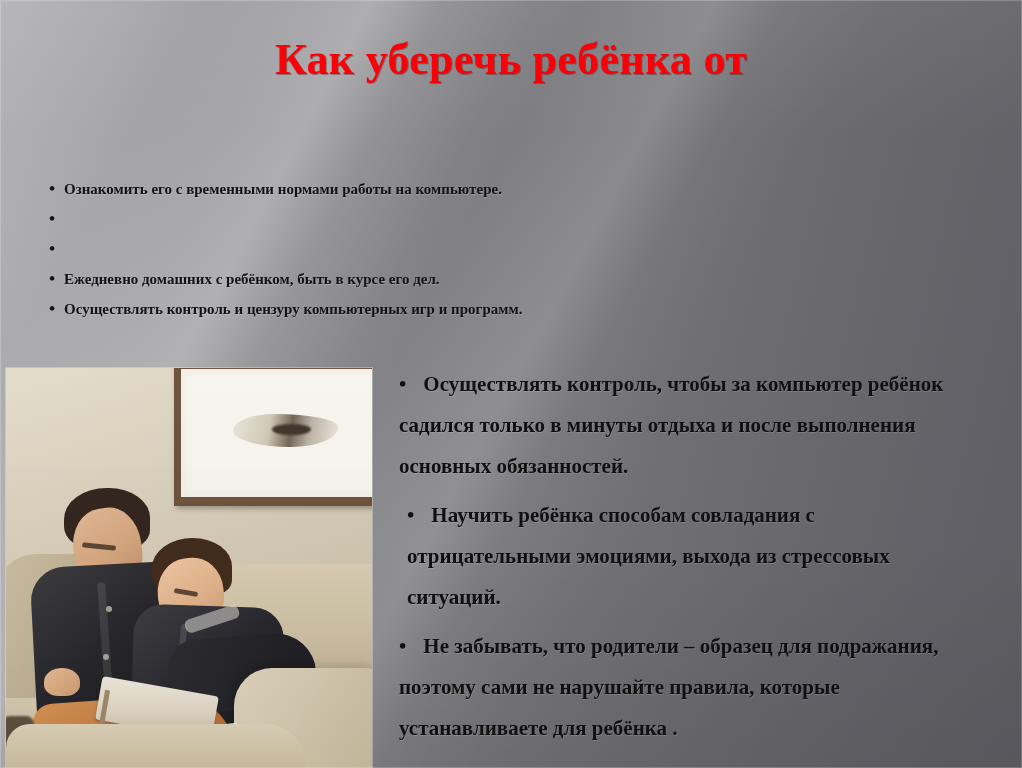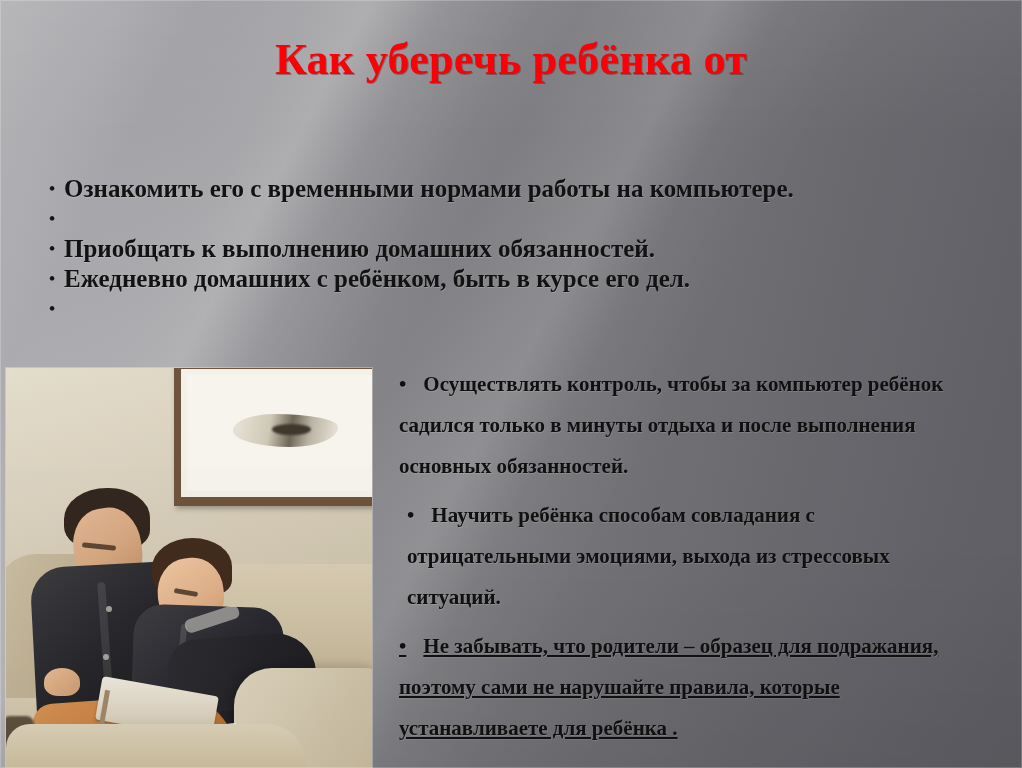--- a/index.html
+++ b/index.html
@@ -103,21 +103,21 @@
   #main-list .bul {
     width: 24px;
     flex: 0 0 24px;
     color: #131313;
     font-size: 19px;
     line-height: 30px;
     text-align: center;
   }
   #main-list .txt {
     color: #121212;
-    font-size: 25px;
+    font-size: 15px;
     font-weight: bold;
     line-height: 30px;
     white-space: nowrap;
     text-shadow: 0.5px 0.5px 0 rgba(255,255,255,0.18);
   }
 
   
   #photo {
     position: absolute;
     left: 6px;
@@ -351,28 +351,28 @@
   <div id="main-list">
     <div class="row">
       <span class="bul">•</span>
       <span class="txt">Ознакомить его с временными нормами работы на компьютере.</span>
     </div>
     <div class="row">
       <span class="bul">•</span>
     </div>
     <div class="row">
       <span class="bul">•</span>
-      <span class="txt">Приобщать к выполнению домашних обязанностей.</span>
     </div>
     <div class="row">
       <span class="bul">•</span>
       <span class="txt">Ежедневно домашних с ребёнком, быть в курсе его дел.</span>
     </div>
     <div class="row">
       <span class="bul">•</span>
+      <span class="txt">Осуществлять контроль и цензуру компьютерных игр и программ.</span>
     </div>
   </div>
 
   <div id="photo">
     <div class="ph ph-wall"></div>
     <div class="ph ph-frame">
       <div class="ph-frame-mat">
         <div class="ph-frame-art"></div>
         <div class="ph-frame-art2"></div>
       </div>
@@ -407,19 +407,19 @@
     <div class="ph ph-soft"></div>
   </div>
 
   <div id="right-block">
     <p class="para" style="margin:0;">
       <span class="bul">•</span><span class="lead">Осуществлять контроль, чтобы за компьютер ребёнок садился только в минуты отдыха и после выполнения основных обязанностей.</span>
     </p>
     <p class="para" style="margin:8px;">
       <span class="bul">•</span><span class="lead">Научить ребёнка способам совладания с отрицательными эмоциями, выхода из стрессовых ситуаций.</span>
     </p>
-    <p class="para" style="margin:0;text-decoration:underline;">
+    <p class="para" style="margin:0;">
       <span class="bul">•</span><span class="lead">Не забывать, что родители – образец для подражания, поэтому сами не нарушайте правила, которые устанавливаете для ребёнка .</span>
     </p>
   </div>
 
   <div class="bg-edge"></div>
 </div>
 
 </body></html>

